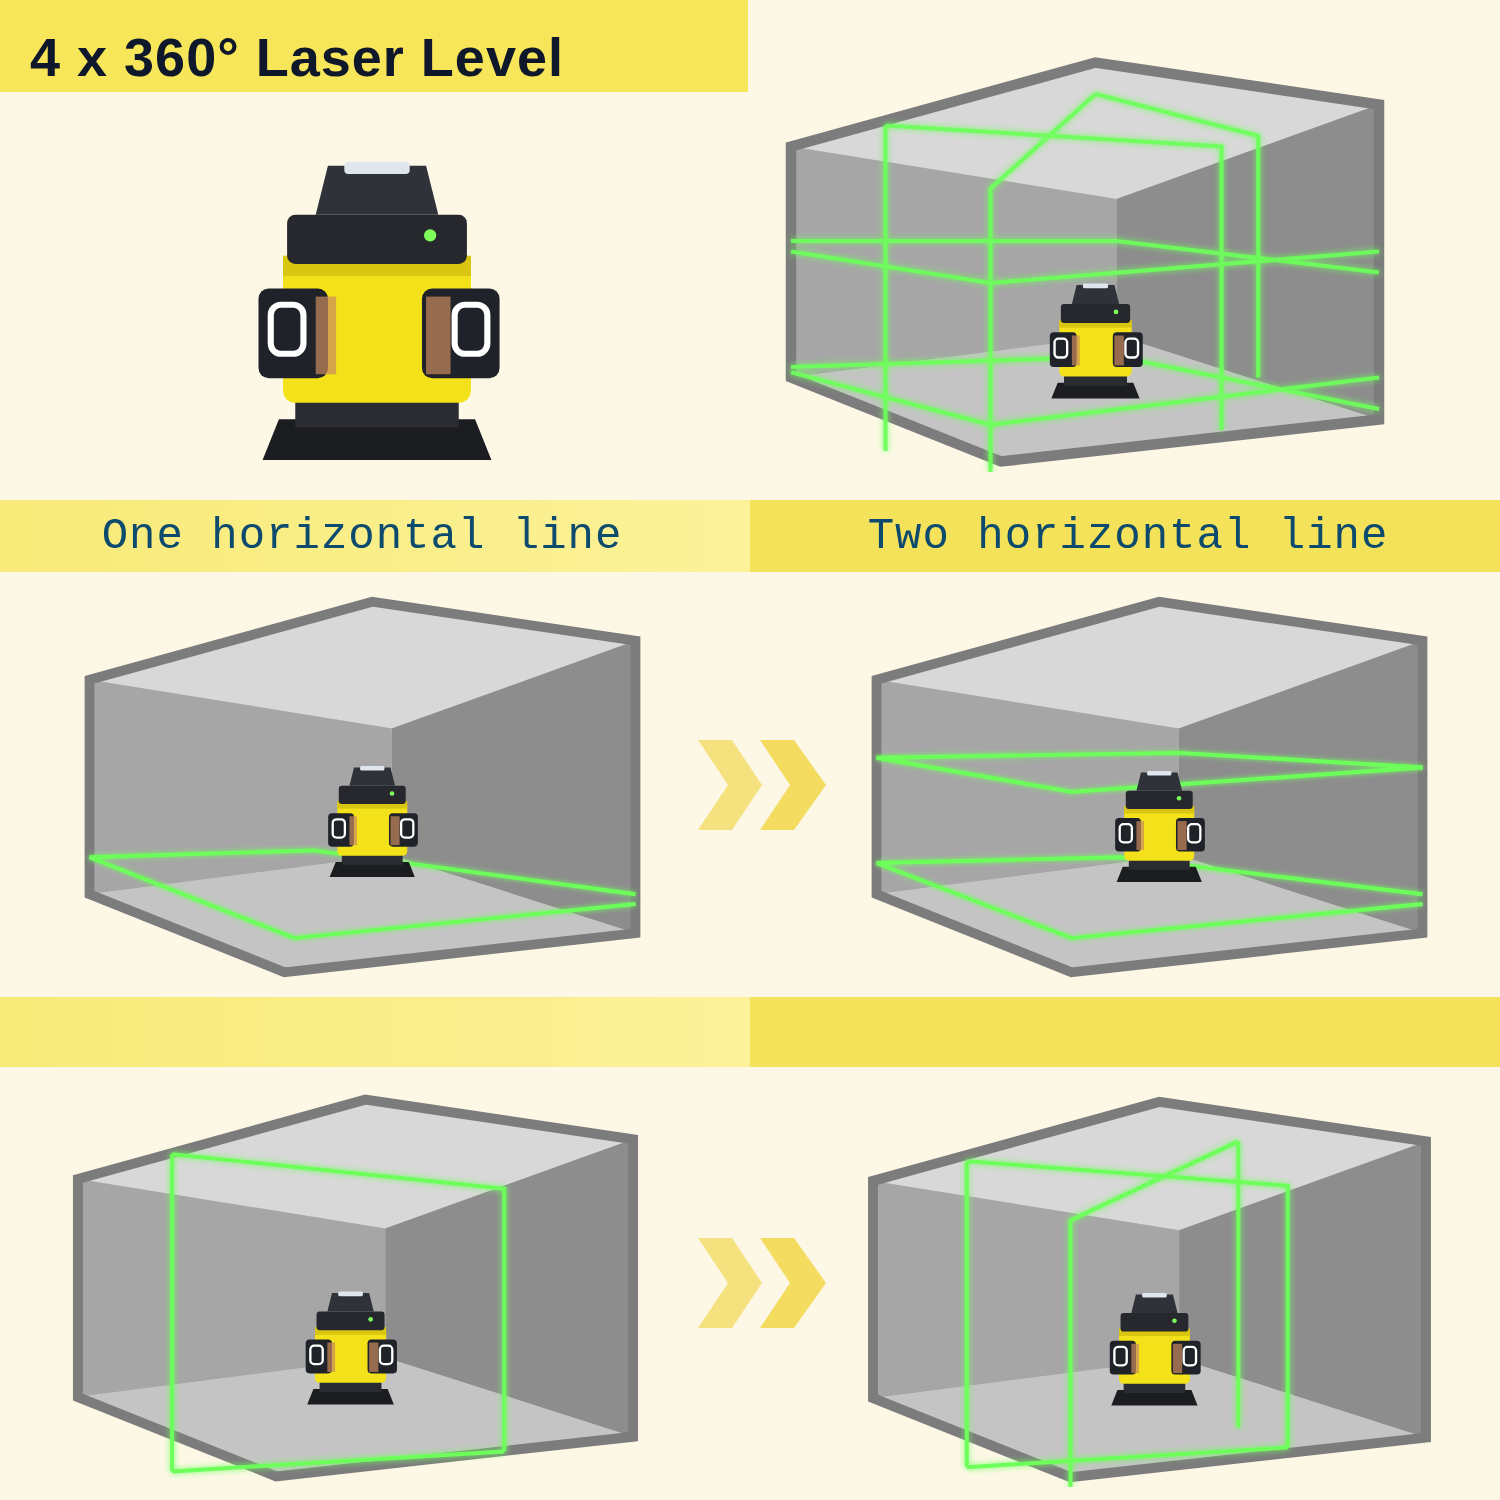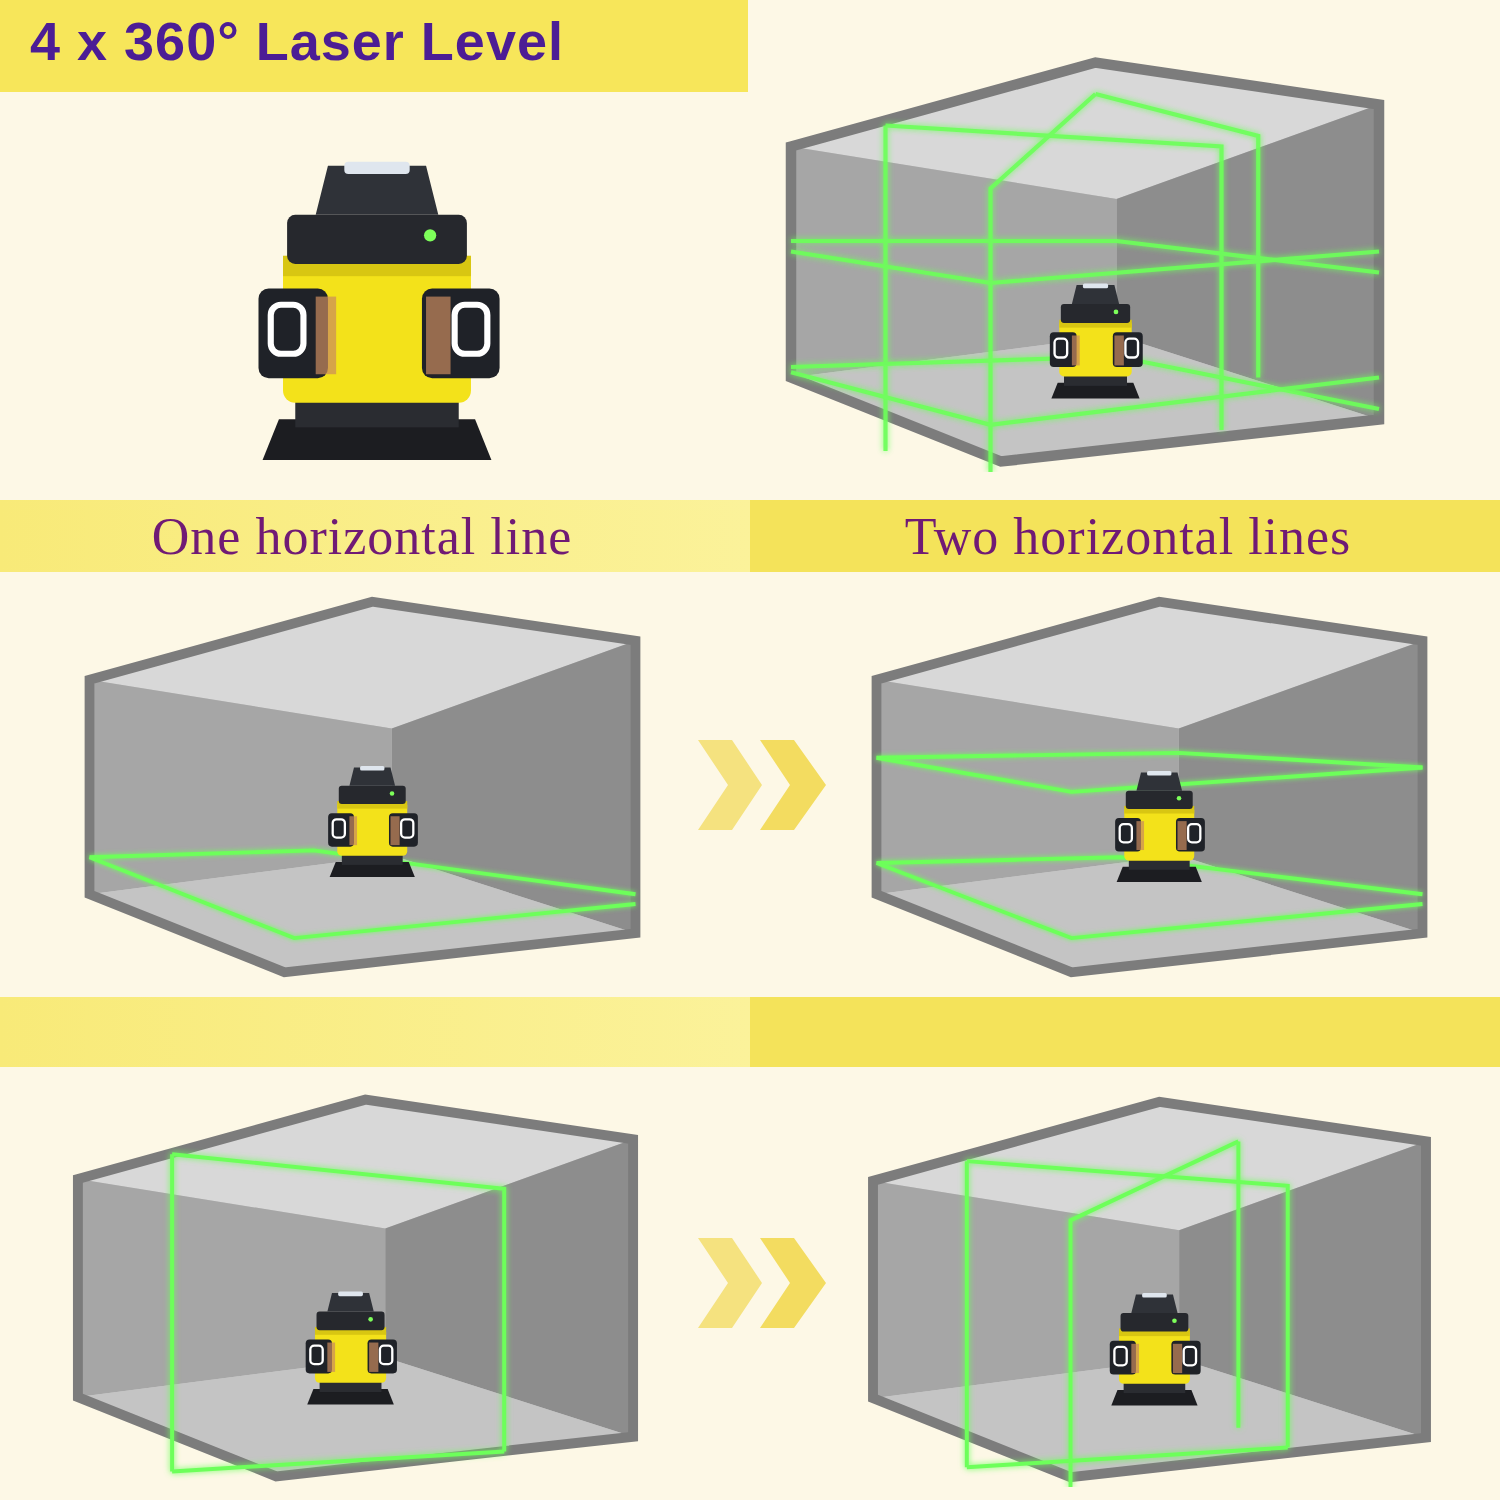--- a/index.html
+++ b/index.html
@@ -1,22 +1,22 @@
 <!DOCTYPE html>
 <html><head>
 <meta charset="utf-8">
 <style>
   html,body{margin:0;padding:0;}
   body{width:1500px;height:1500px;background:#fdf8e6;position:relative;overflow:hidden;font-family:"DejaVu Sans",sans-serif;}
   .title-bar{position:absolute;left:0;top:0;width:748px;height:92px;background:#f7e65a;}
-  .title-bar h1{margin:0;position:absolute;left:30px;top:10px;font-family:"Liberation Sans",sans-serif;font-weight:bold;font-size:54px;letter-spacing:1px;color:#4c1d95;}
+  .title-bar h1{margin:0;position:absolute;left:30px;top:26px;font-family:"Liberation Sans",sans-serif;font-weight:bold;font-size:54px;letter-spacing:1px;color:#0f172a;}
   .band{position:absolute;left:0;width:1500px;}
   .band .l{position:absolute;left:0;top:0;width:750px;height:100%;background:linear-gradient(90deg,#f8ea78,#fbf29a);}
   .band .r{position:absolute;left:750px;top:0;width:750px;height:100%;background:#f4e35a;}
-  .band span{position:absolute;top:50%;transform:translate(-50%,-50%);font-family:Liberation Serif, serif;font-size:52px;color:#701a75;white-space:nowrap;letter-spacing:1px;}
+  .band span{position:absolute;top:50%;transform:translate(-50%,-50%);font-family:Liberation Mono, monospace;font-size:44px;color:#0c4a6e;white-space:nowrap;letter-spacing:1px;}
   .panel{position:absolute;}
   .arrow{position:absolute;}
 </style>
 </head>
 <body>
 
 <svg width="0" height="0" style="position:absolute">
   <defs>
     <filter id="glow" x="-20%" y="-20%" width="140%" height="140%">
       <feGaussianBlur stdDeviation="3" result="b"></feGaussianBlur>
@@ -87,21 +87,21 @@
       <polyline points="0,295 190,345 560,300"></polyline>
     </g>
     <use href="#device" transform="translate(290,260) scale(.75)"></use>
   </svg>
 </div>
 
 <div class="band" style="top:500px;height:72px;">
   <div class="l"></div>
     <div class="r"></div>
   <span style="left:362px">One horizontal line</span>
-  <span style="left:1128px">Two horizontal lines</span>
+  <span style="left:1128px">Two horizontal line</span>
 </div>
 
 <div class="panel" style="left:75px;top:592px;width:575px;height:390px;">
   <svg width="575" height="390" viewBox="-10 -10 580 400">
     <use href="#room-base"></use>
     <g stroke="#6dff5a" stroke-width="4" fill="none" filter="url(#glow)">
       <polyline points="0,262 230,255 560,300"></polyline>
       <polyline points="0,262 210,345 560,310"></polyline>
     </g>
     <use href="#device" transform="translate(290,220) scale(.78)"></use>

